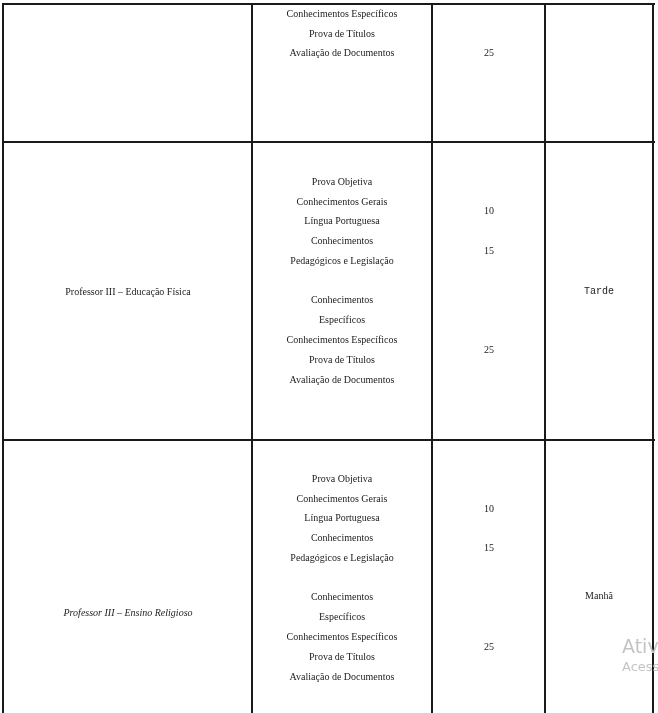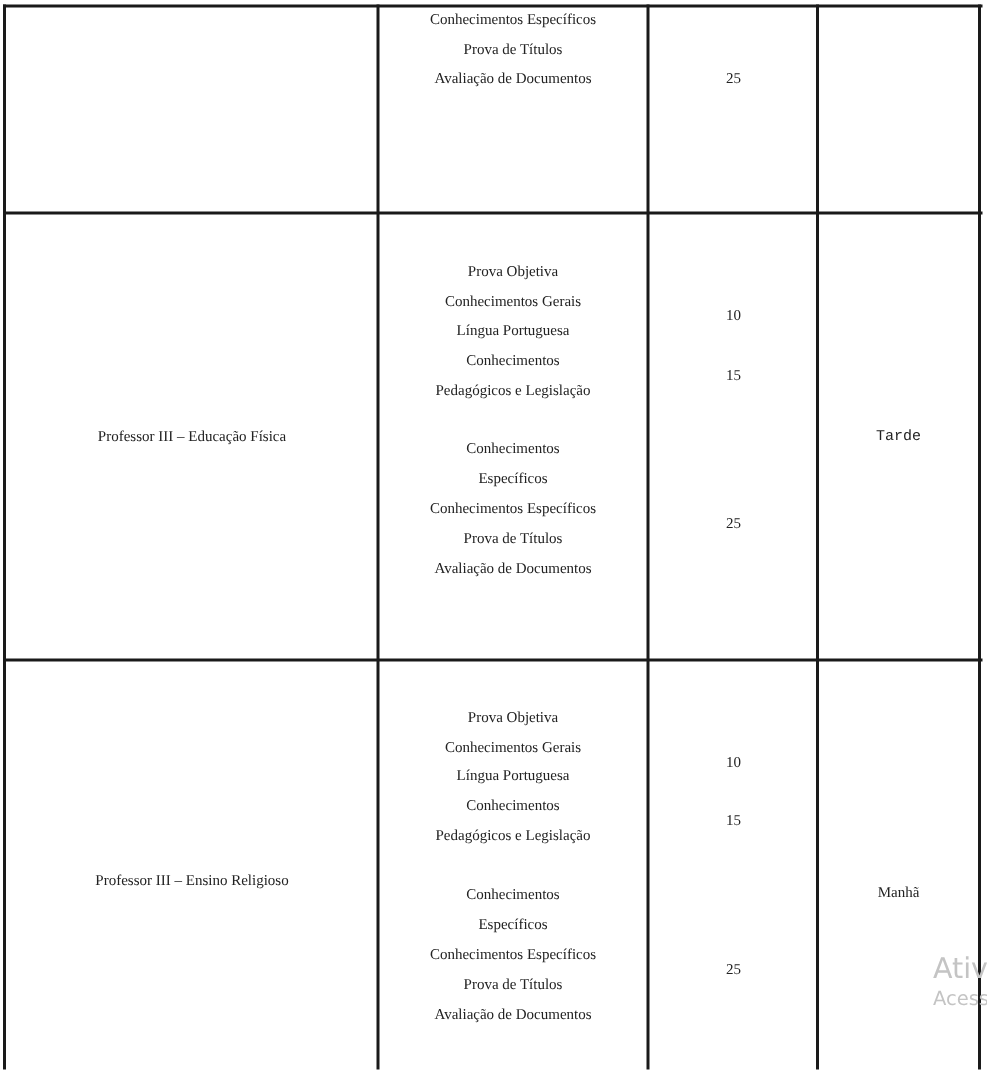--- a/index.html
+++ b/index.html
@@ -92,21 +92,21 @@
     <span class="txt" style="left:342px; top:371px;">Avaliação de Documentos</span>
 
     <span class="txt" style="left:489px; top:202px;">10</span>
     <span class="txt" style="left:489px; top:242px;">15</span>
     <span class="txt" style="left:489px; top:341px;">25</span>
 
     <span class="txt" style="left:599px; top:283px;font-family:Liberation Mono, monospace;">Tarde</span>
   </div>
 
   <div>
-    <span class="txt" style="left:128px; top:579px;">Professor III – Ensino Religioso</span>
+    <span class="txt" style="left:128px; top:604px;font-style:italic;">Professor III – Ensino Religioso</span>
 
     <span class="txt bold" style="left:342px; top:470px;">Prova Objetiva</span>
     <span class="txt bold" style="left:342px; top:490px;">Conhecimentos Gerais</span>
     <span class="txt" style="left:342px; top:509px;">Língua Portuguesa</span>
     <span class="txt" style="left:342px; top:529px;">Conhecimentos</span>
     <span class="txt" style="left:342px; top:549px;">Pedagógicos e Legislação</span>
     <span class="txt bold" style="left:342px; top:588px;">Conhecimentos</span>
     <span class="txt bold" style="left:342px; top:608px;">Específicos</span>
     <span class="txt" style="left:342px; top:628px;">Conhecimentos Específicos</span>
     <span class="txt bold" style="left:342px; top:648px;">Prova de Títulos</span>

